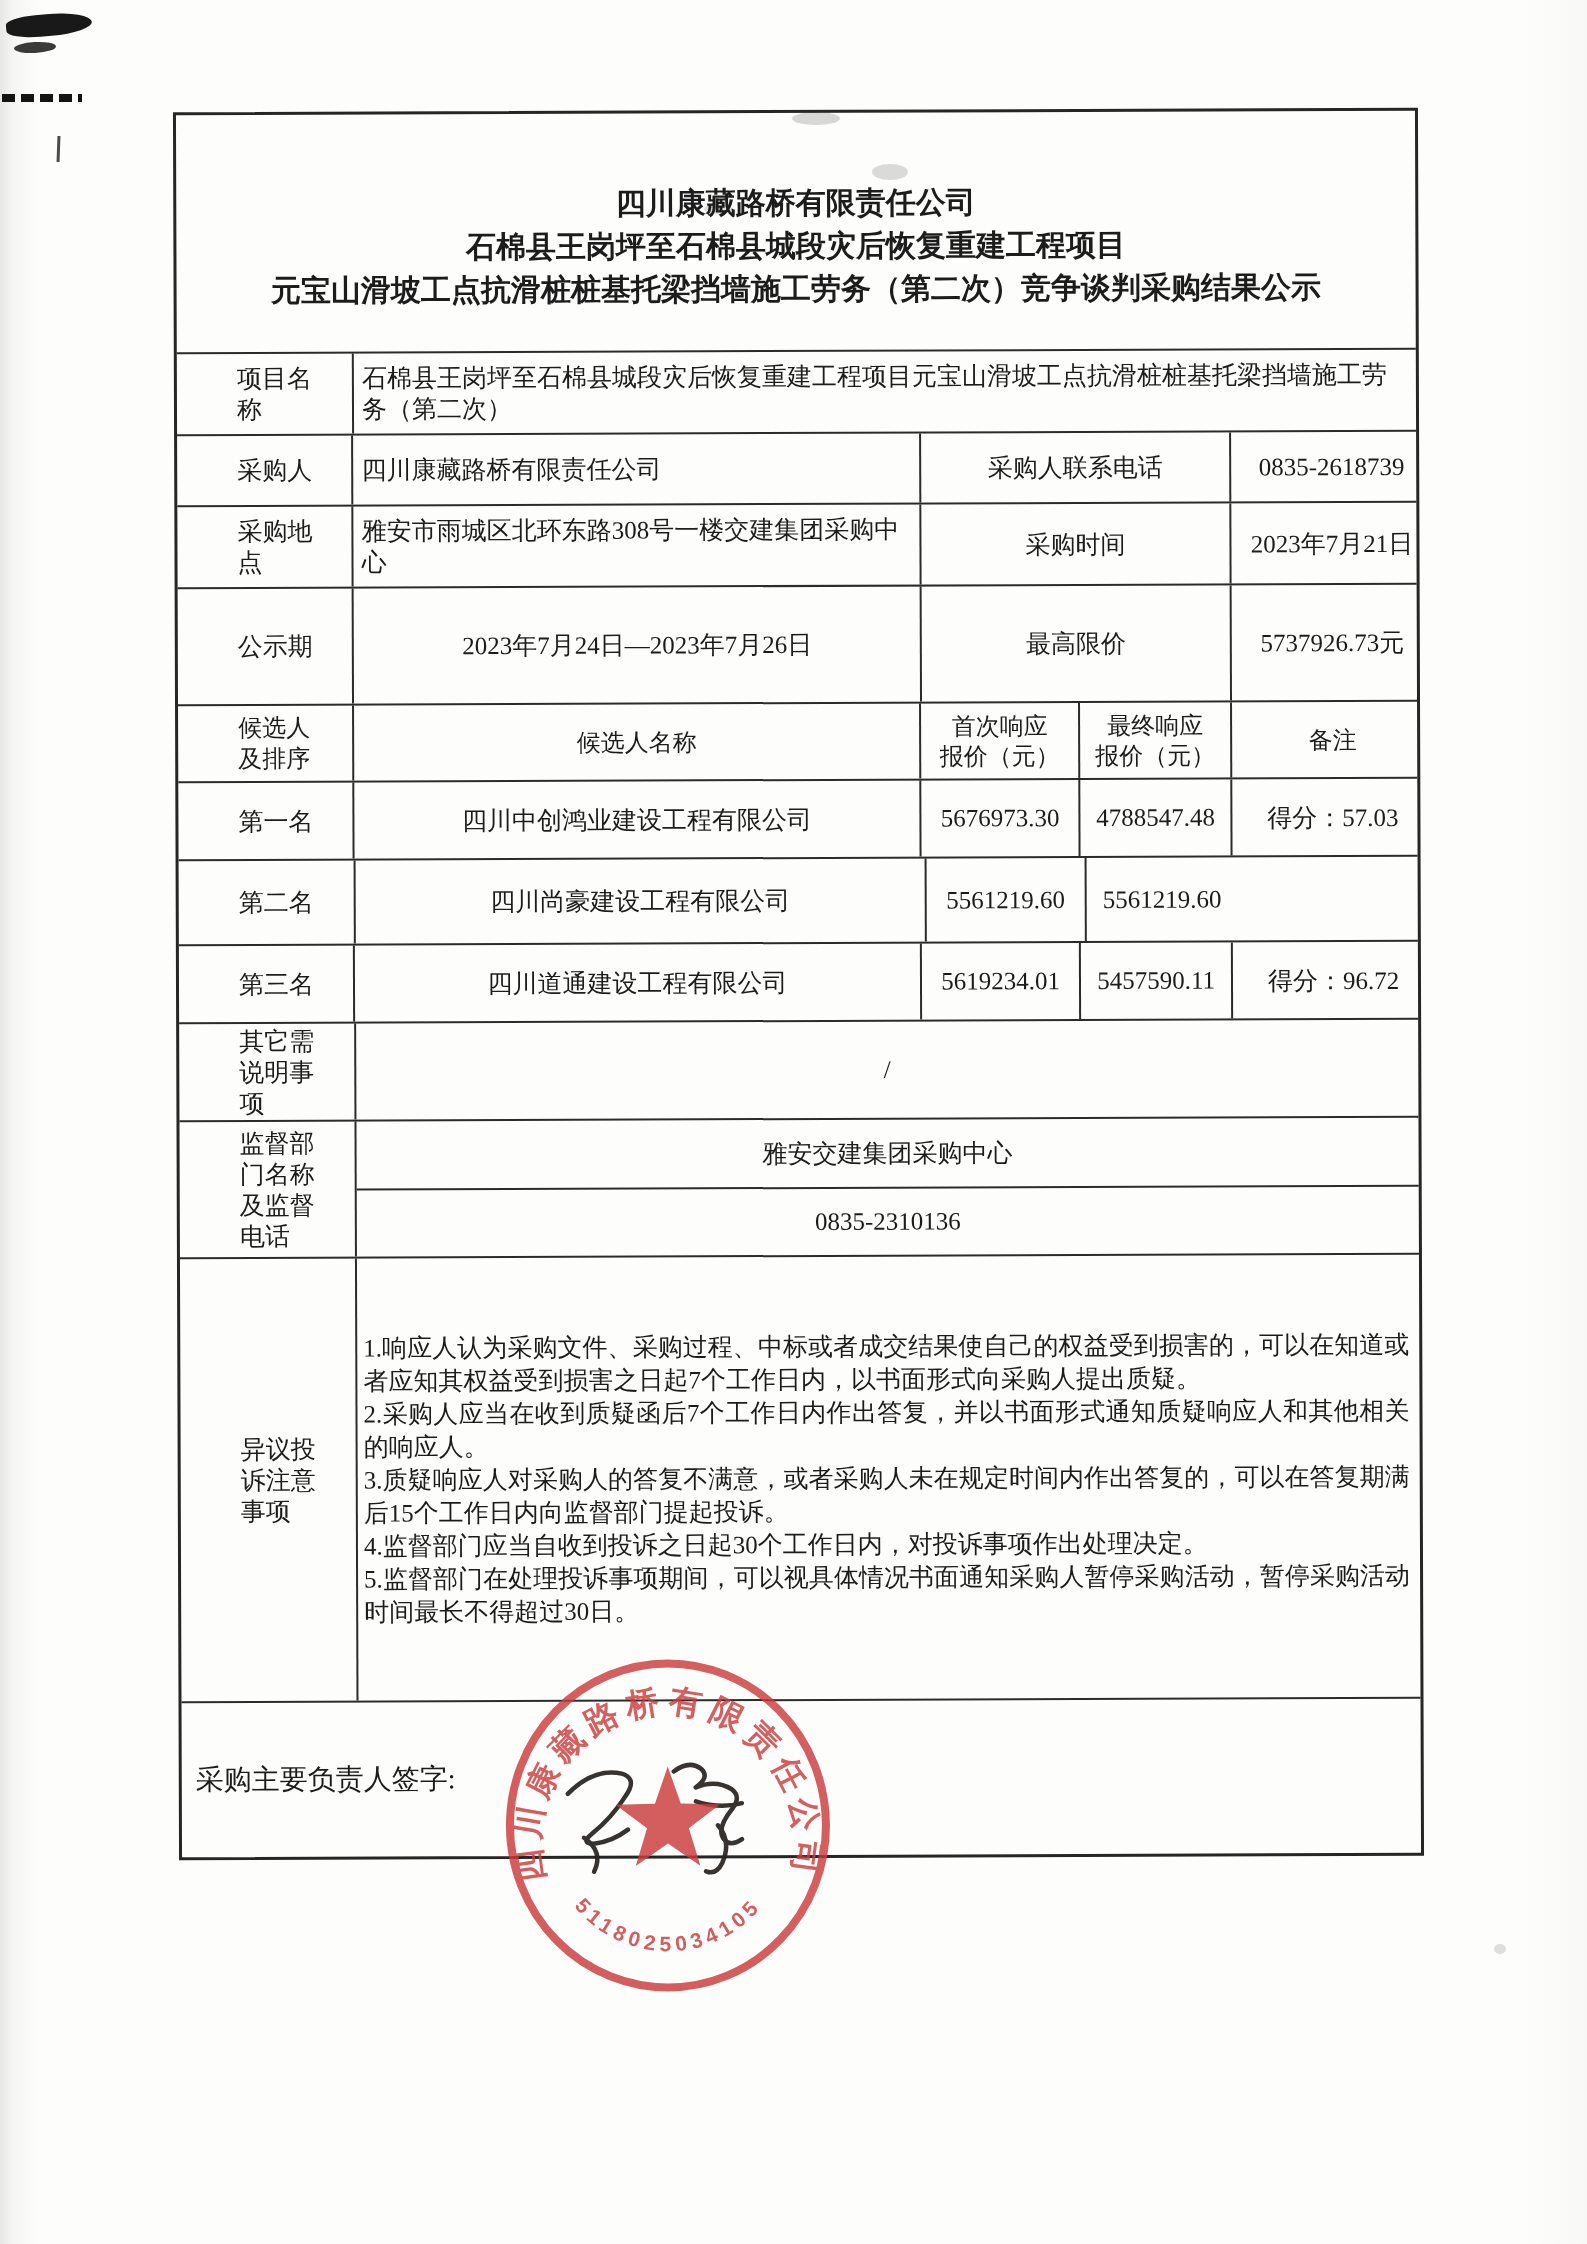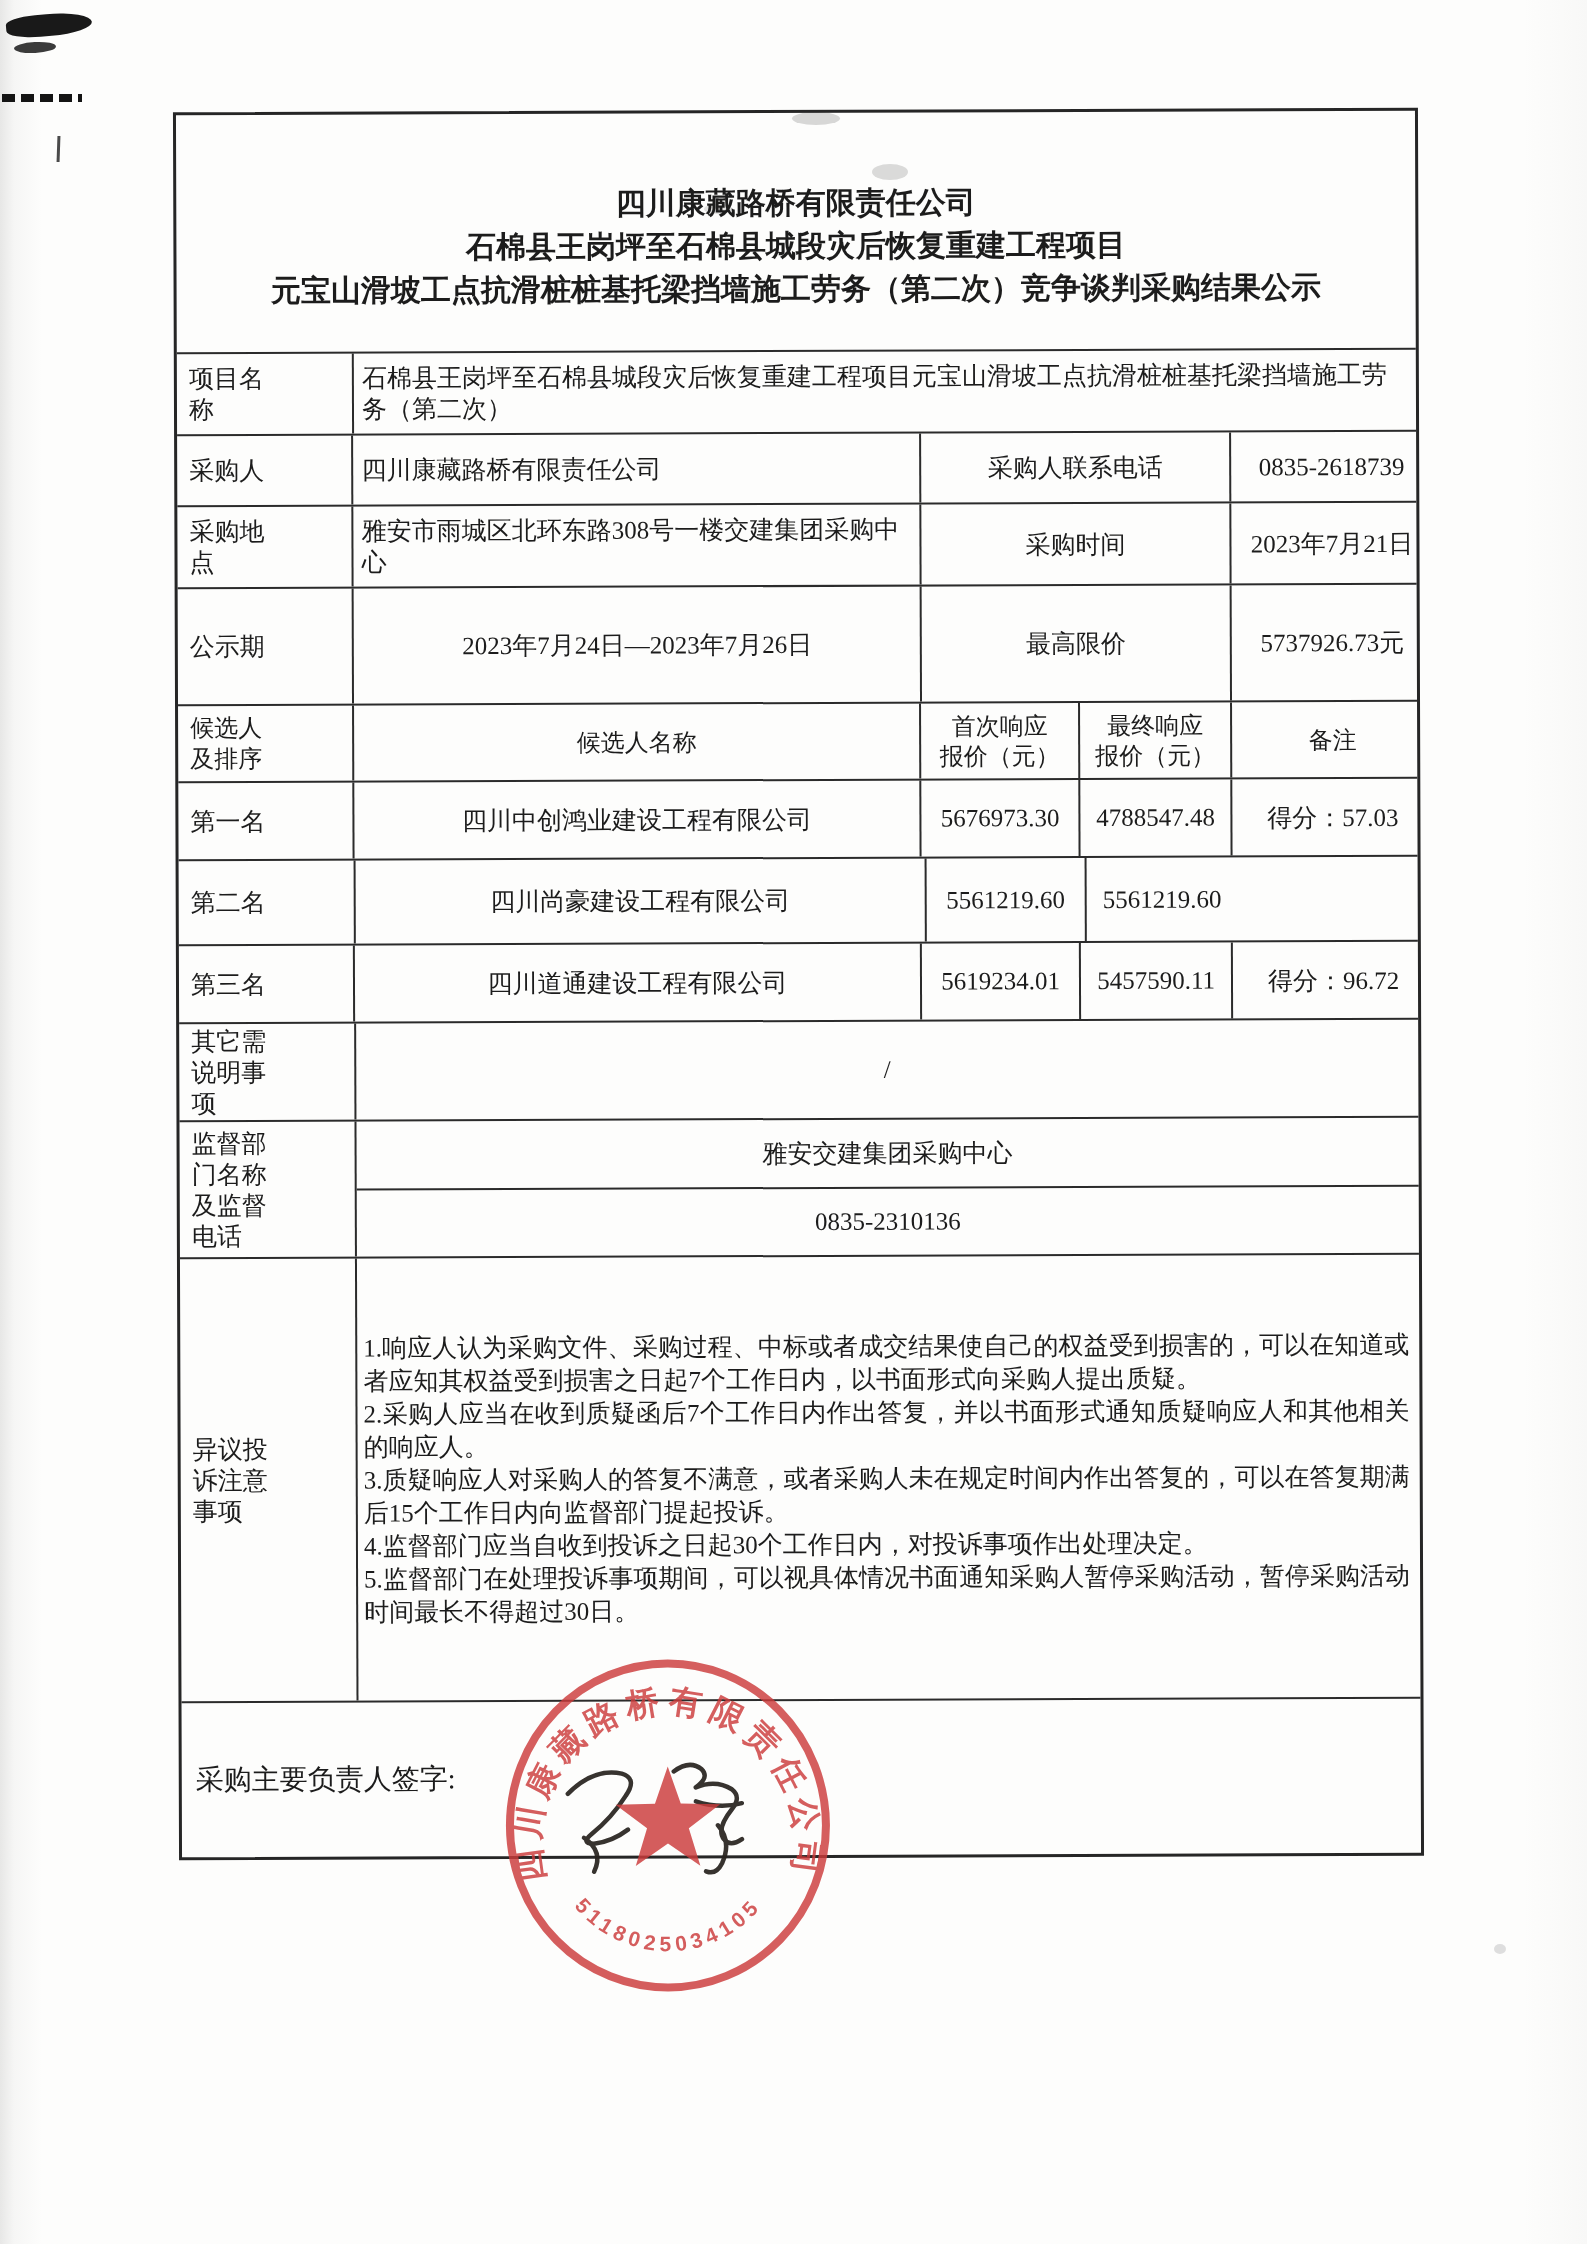--- a/index.html
+++ b/index.html
@@ -25,21 +25,21 @@
   .doc{
     position:absolute;left:176px;top:110px;width:1245px;height:1748px;
     border:3px solid #262626;box-sizing:border-box;transform:rotate(-0.2deg);
     font-size:25px;
   }
   .row{display:flex;box-sizing:border-box;border-top:2px solid #2b2b2b;}
   .row:first-child{border-top:none;}
   .cell{box-sizing:border-box;border-left:2px solid #2b2b2b;display:flex;align-items:center;overflow:hidden;}
   .cell:first-child{border-left:none;}
   .lab{width:175px;padding-left:12px;justify-content:flex-start;}
-  .lab span{white-space:pre-line;line-height:31px;}
+  .lab span{white-space:pre-line;line-height:31px;margin-left:48px;}
   .ctr{justify-content:center;text-align:center;}
   .pre{white-space:pre-line;line-height:30px;text-align:center;}
   .c2{width:571px;}
   .c3{width:160px;}
   .c4{width:153px;justify-content:center;}
   .c5{width:188px;padding-left:16px;}
   .c34{width:311px;}
   .fill{flex:1;}
 
   .title-row{height:237px;flex-direction:column;align-items:center;justify-content:center;

